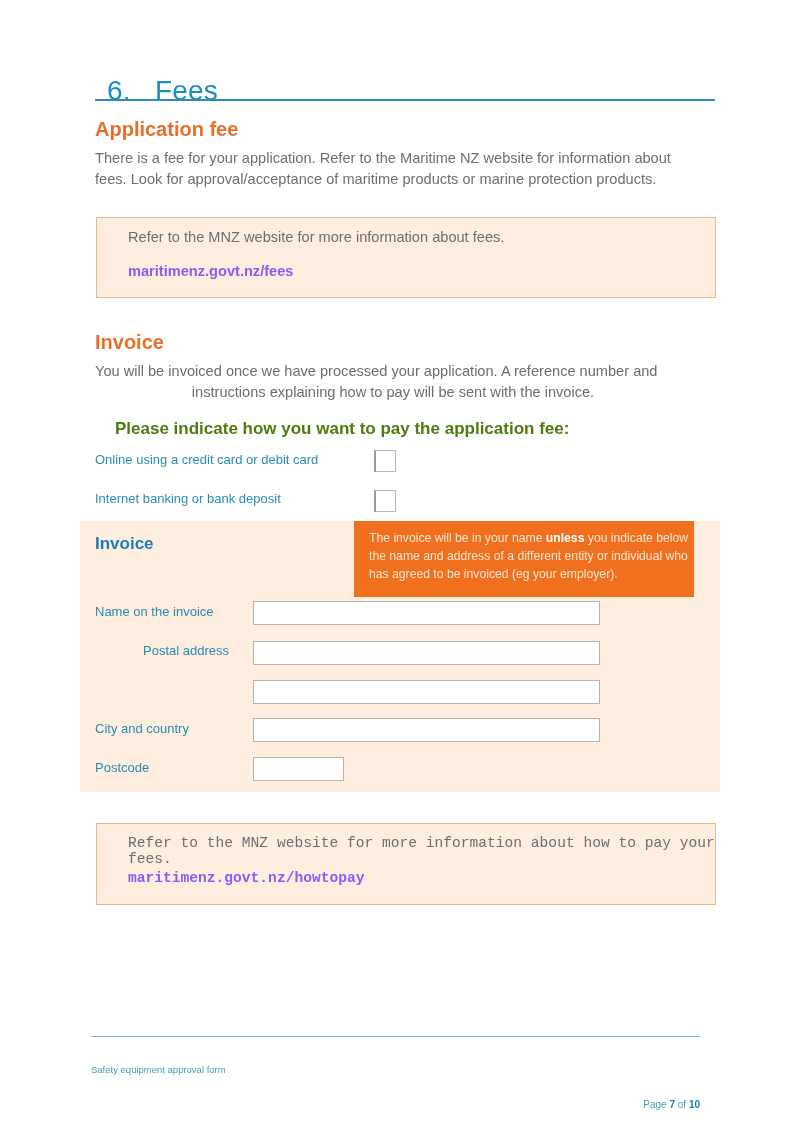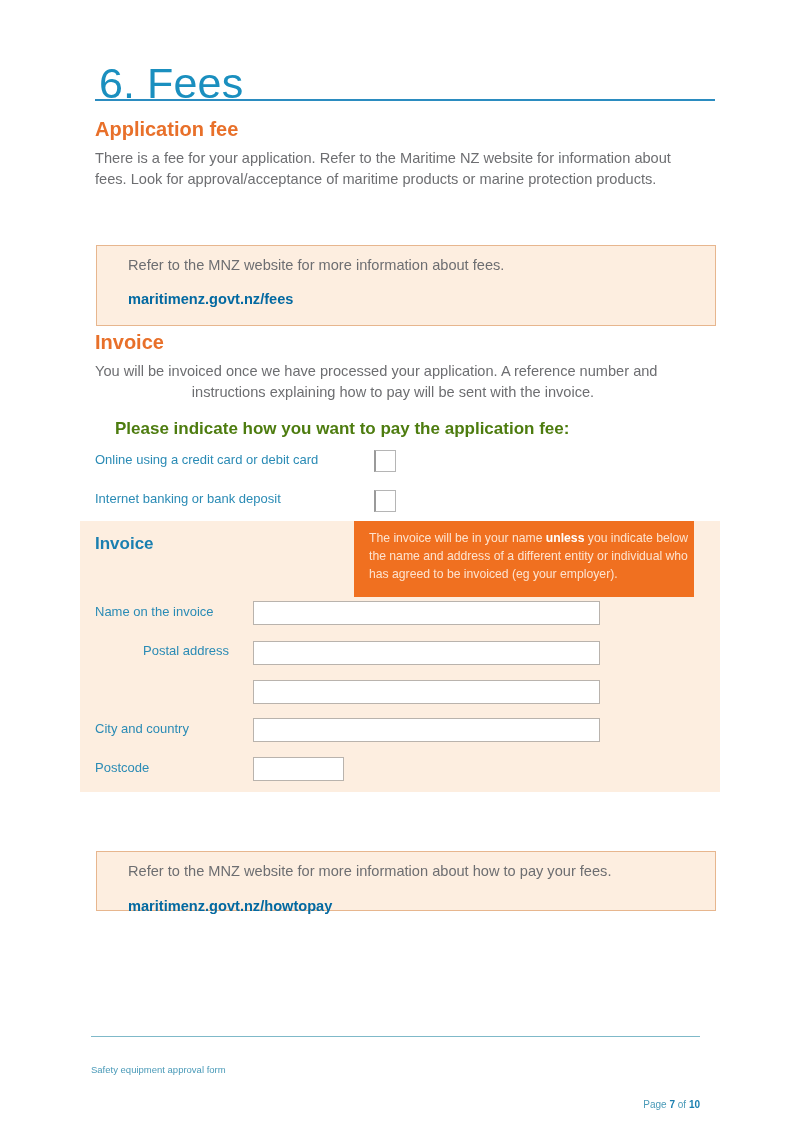--- a/index.html
+++ b/index.html
@@ -1,29 +1,29 @@
 <!DOCTYPE html>
 <html><head>
   <meta charset="utf-8">
   <style>
     html, body { margin:0; padding:0; background:#ffffff; }
     body { width:800px; height:1130px; position:relative; overflow:hidden;
            font-family:"Liberation Sans", sans-serif; color:#6d6e71; }
     .abs { position:absolute; }
 
-    .section-title { left:95px; top:55px; font-size:43px; color:#1a8fbf; font-weight:normal; letter-spacing:0.2px; margin:4px; line-height:48px; }
+    .section-title { left:95px; top:55px; font-size:28px; color:#1a8fbf; font-weight:normal; letter-spacing:0.2px; margin:12px; line-height:48px; }
     .section-title .num { display:inline-block; width:48px; }
     .title-rule { left:95px; top:99px; width:620px; height:2px; background:#2b8cc0; }
 
     .h-orange { color:#e8702a; font-weight:bold; font-size:20px; margin:0; line-height:26px; }
     .body-text { font-size:14.6px; line-height:21px; color:#6d6e71; margin:0; width:610px; }
 
-    .info-box { background:#fdeee0; border:1px solid #e7b68e; box-sizing:border-box;margin-top:28px; }
+    .info-box { background:#fdeee0; border:1px solid #e7b68e; box-sizing:border-box; }
     .info-box .line1 { position:absolute; left:31px; font-size:14.6px; color:#6d6e71; }
-    .info-box .line2 { position:absolute; left:31px; font-size:14.6px; font-weight:bold; color:#0369a1; }
+    .info-box .line2 { position:absolute; left:31px; font-size:14.6px; font-weight:bold; color:#8b5cf6; }
 
     .q-label { font-size:17px; font-weight:bold; color:#4d7c0f;margin-left:20px; }
     .opt-label { font-size:13px; color:#2a8bb5; }
     .checkbox { width:22px; height:22px; box-sizing:border-box; background:#fff;
                 border:1px solid #b5b5b5; border-left:2px solid #9a9a9a; cursor:pointer; }
 
     .panel { left:80px; top:521px; width:640px; height:271px; background:#fdeee0; }
     .panel-title { color:#1a7fb0; font-weight:bold; font-size:17px; }
     .note { left:354px; top:521px; width:340px; height:76px; background:#f07020; color:#fde3cf;
             font-size:12.2px; line-height:18px; padding:8px 0 0 15px; box-sizing:border-box; }
@@ -78,21 +78,21 @@
 <div class="abs field-label" style="left:95px; top:643px;margin-left:48px;">Postal address</div>
 <input class="abs field" style="left: 253px; top: 641px; width: 347px;" value="">
 <input class="abs field" style="left: 253px; top: 680px; width: 347px;" value="">
 
 <div class="abs field-label" style="left:95px; top:721px;">City and country</div>
 <input class="abs field" style="left: 253px; top: 718px; width: 347px;" value="">
 
 <div class="abs field-label" style="left:95px; top:760px;">Postcode</div>
 <input class="abs field" style="left: 253px; top: 757px; width: 91px;" value="">
 
-<div class="abs info-box" style="left:96px; top:823px; width:620px; height:60px;">
+<div class="abs info-box" style="left:96px; top:823px; width:620px; height:82px;font-family:Liberation Mono, monospace;">
   <span class="line1" style="top:11px;">Refer to the MNZ website for more information about how to pay your fees.</span>
   <span class="line2" style="top:46px;text-align:center;">maritimenz.govt.nz/howtopay</span>
 </div>
 
 <div class="abs footer-rule"></div>
 <div class="abs footer-left">Safety equipment approval form</div>
 <div class="abs footer-right">
   <span>Page </span><b>7</b><span> of </span><b>10</b>
 </div>
 

